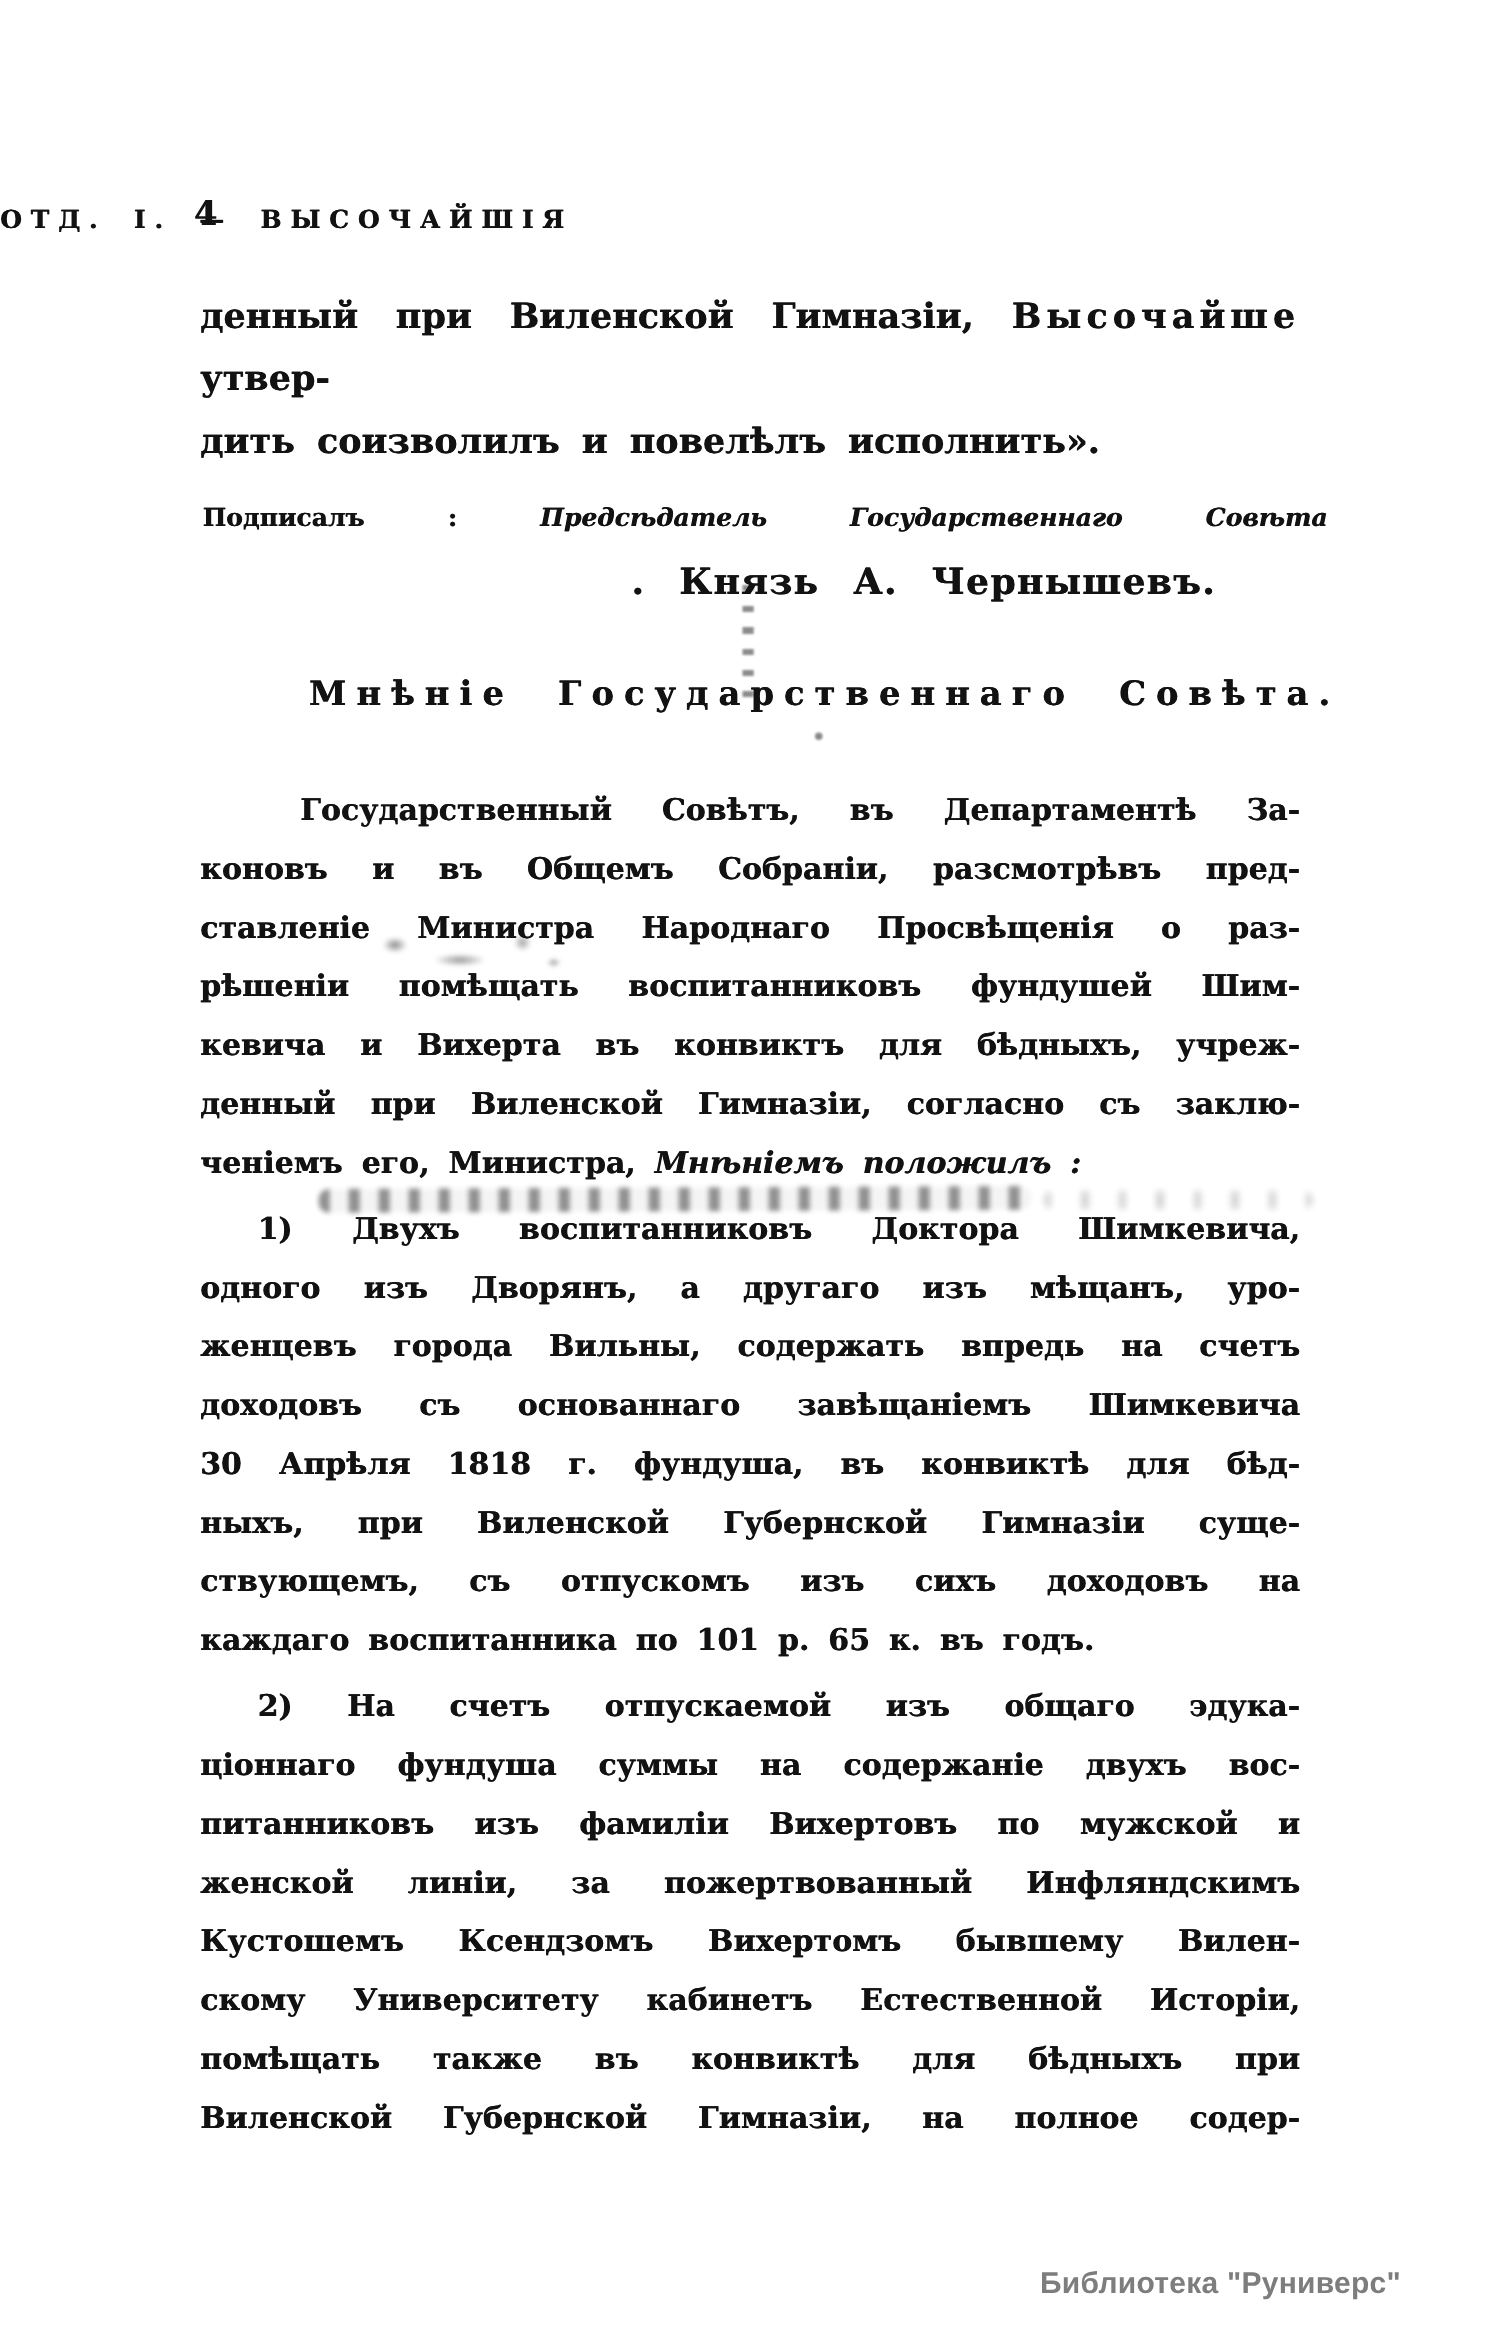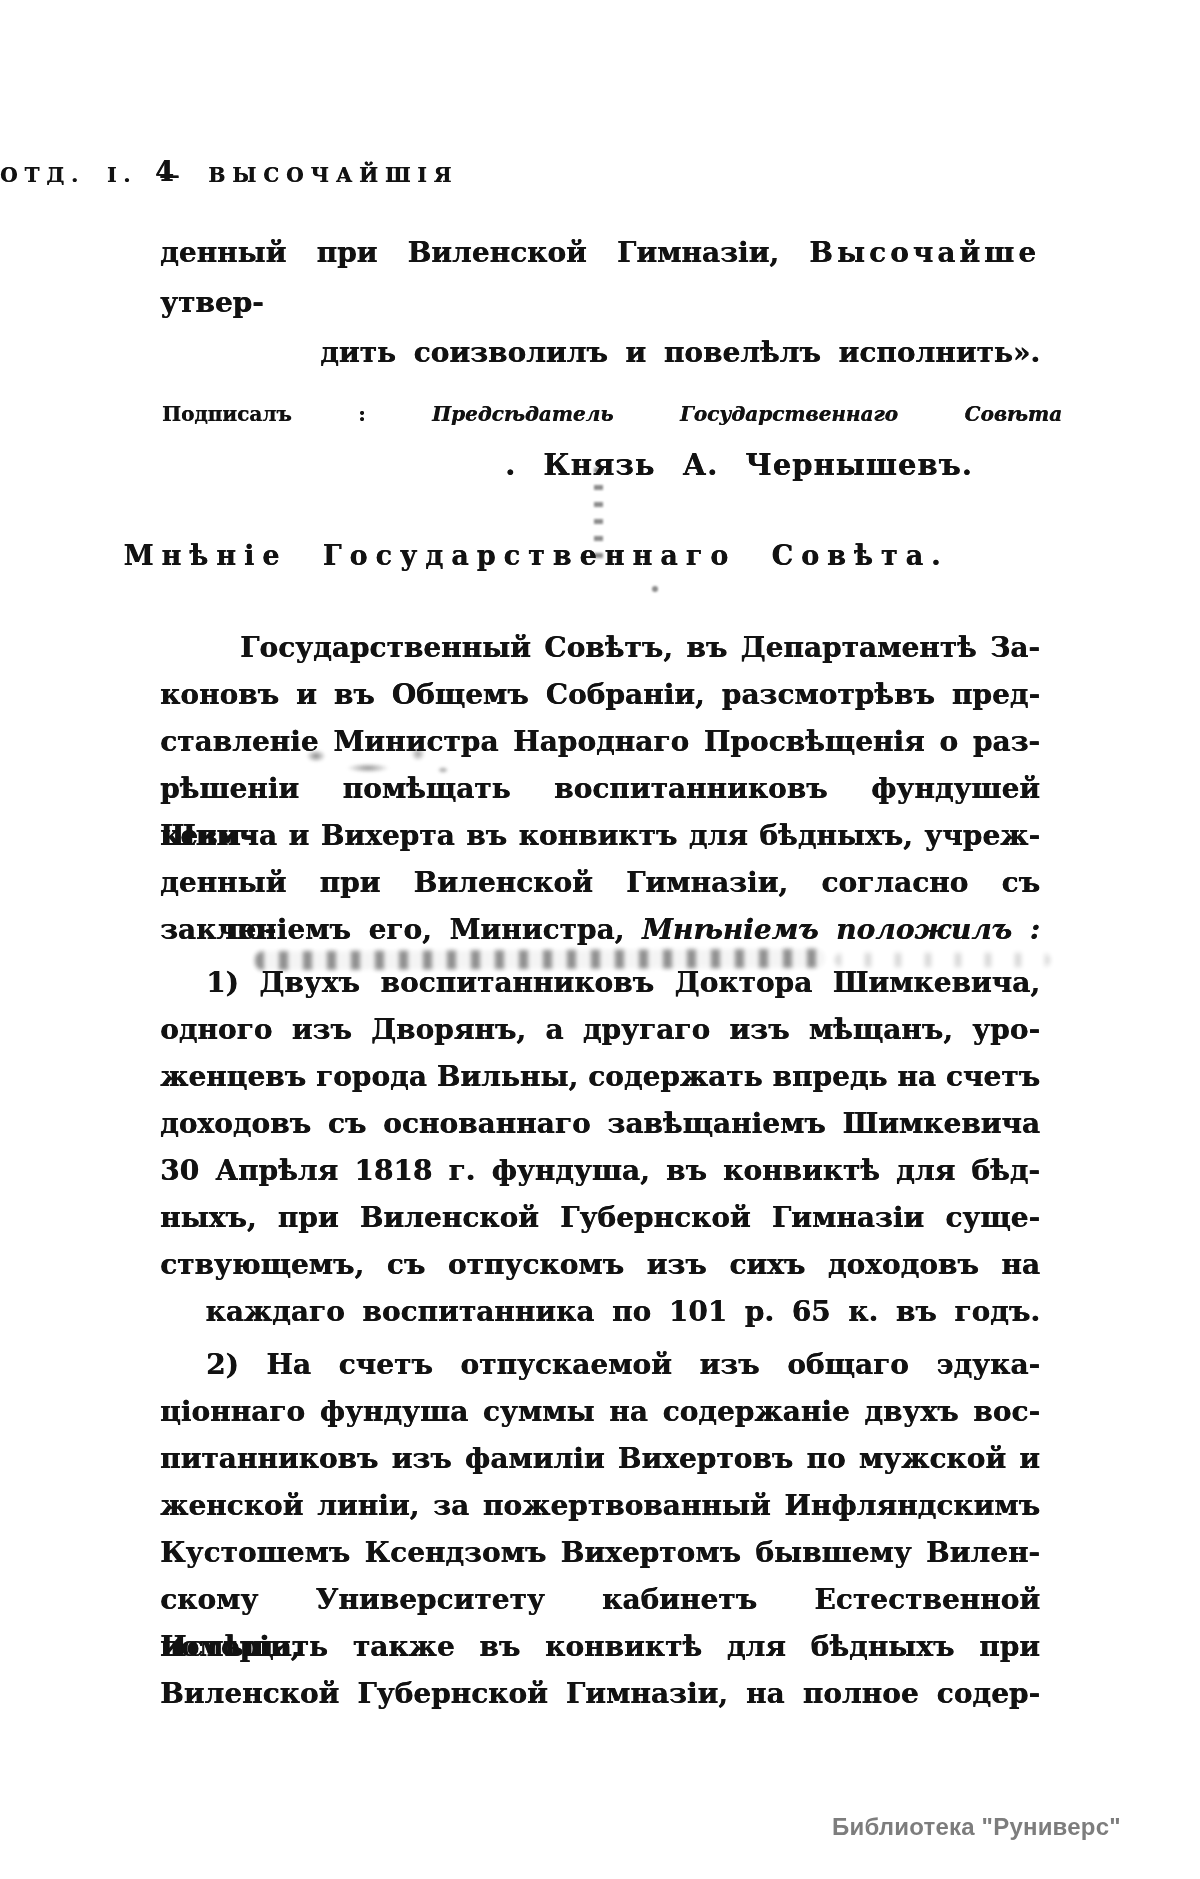--- a/index.html
+++ b/index.html
@@ -29,45 +29,45 @@
     text-align: left;
     font-size: 20px; font-weight: 700;
     letter-spacing: 7px; word-spacing: 8px;
   }
   
   #intro {
     position: absolute; left: 160px; top: 228px; width: 880px;
     font-size: 28px; line-height: 50px;
   }
   .jline { text-align: justify; text-align-last: justify; }
-  .lline { text-align: right; word-spacing: 0.28em; }
+  .lline { text-align: left; word-spacing: 0.28em; }
   .spaced { letter-spacing: 4px; }
   
   #signature-line {
     position: absolute; left: 162px; top: 390px; width: 900px;
     font-size: 20px; line-height: 48px;
     text-align: justify; text-align-last: justify;
   }
   .ital { font-style: italic; }
   #signature-name {
     position: absolute; left: 505px; top: 441px;
     font-size: 29px; line-height: 48px;
     word-spacing: 0.55em; letter-spacing: 1px;
   }
   
   #opinion-heading {
     position: absolute; left: 0; top: 540px; width: 1072px;
-    text-align: center;
+    text-align: right;
     font-size: 27px; font-weight: 700;
     letter-spacing: 8px; word-spacing: 18px;
   }
   
   #body-text {
     position: absolute; left: 160px; top: 624px; width: 880px;
-    font-size: 28px; line-height: 47px;
+    font-size: 24px; line-height: 47px;
   }
   #body-text .line { height: 47px; overflow: visible; }
   .ind-para { text-indent: 80px; }
   .ind-item { text-indent: 46px; }
   .para-item { margin-top: 6px; }
   
   .smudge { position: absolute; pointer-events: none; }
   #smudge-ghost {
     left: 255px; top: 950px; width: 570px; height: 19px;
     background: repeating-linear-gradient(90deg,

